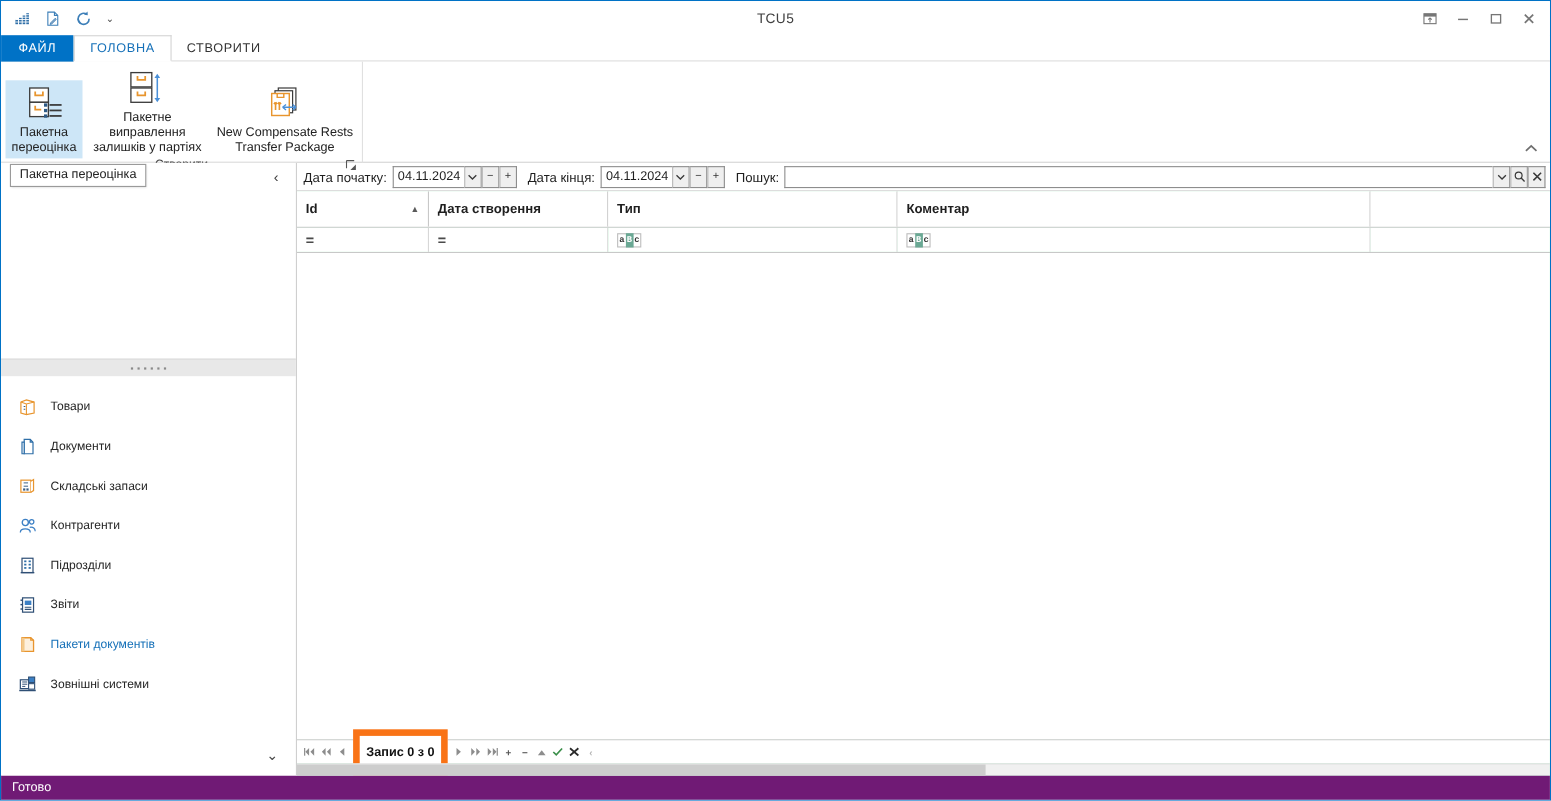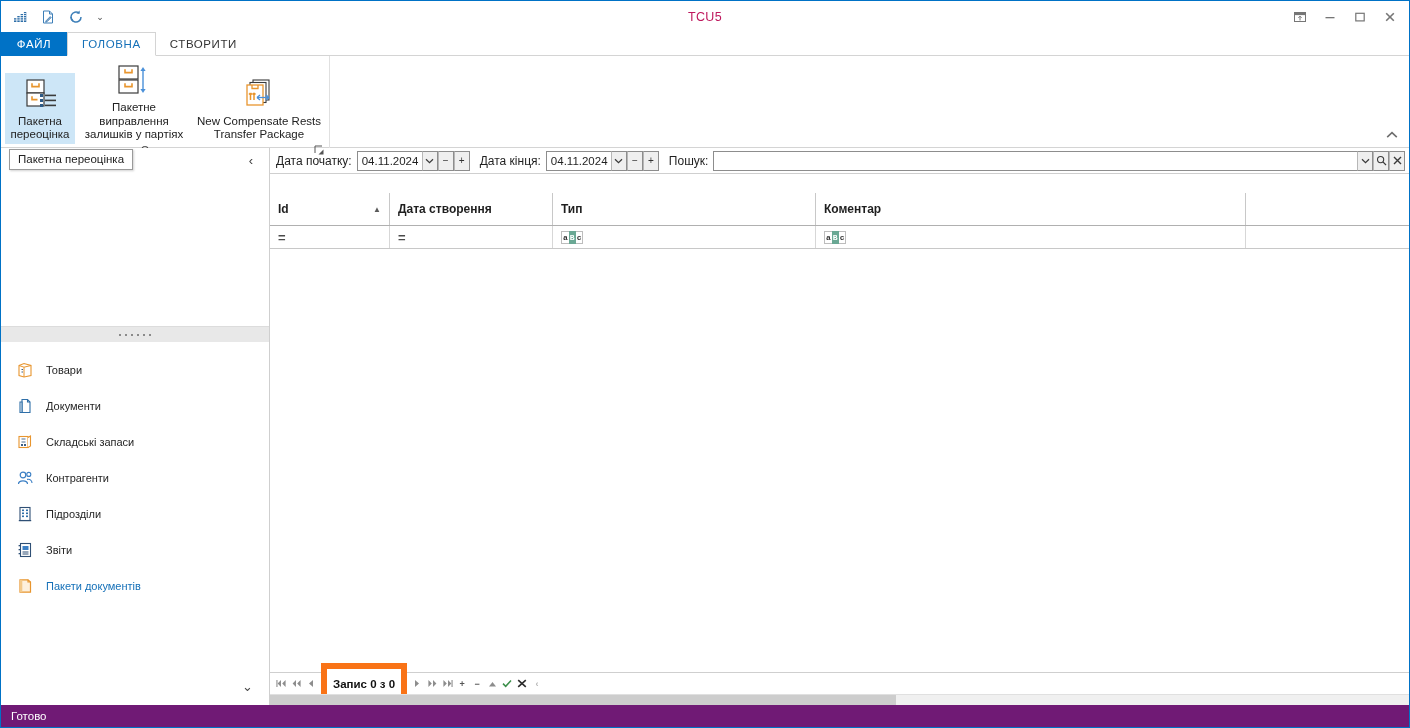--- a/index.html
+++ b/index.html
@@ -42,21 +42,21 @@
   .qat-arrow {
     width: 18px; height: 24px;
     display: flex; align-items: center; justify-content: center;
     font-size: 9px; color: #4a4a4a;
   }
   .title-text {
     position: absolute;
     left: 0; right: 0;
     text-align: center;
     font-size: 12.5px;
-    color: #be185d;
+    color: #404040;
     letter-spacing: .3px;
     pointer-events: none;
   }
   .win-controls {
     margin-left: auto;
     display: flex;
     align-items: center;
     height: 31px;
     padding-right: 4px;
   }
@@ -277,21 +277,20 @@
     cursor: default;
   }
 
   
   .content {
     flex: 1 1 auto;
     display: flex;
     flex-direction: column;
     min-width: 0;
     background: #ffffff;
-    gap: 19px;
   }
 
   
   .filterbar {
     height: 26px;
     flex: 0 0 auto;
     display: flex;
     align-items: center;
     padding: 0 4px 0 6px;
     gap: 0px;
@@ -752,20 +751,32 @@
           <span class="side-ico">
             <svg width="18" height="18" viewBox="0 0 18 18">
               <path d="M4 2.8 H12 L14.5 5 V15.2 H4 Z" fill="#fdf0dd" stroke="#e8952e" stroke-width="1.2"></path>
               <path d="M12 2.8 V5 H14.5" fill="none" stroke="#e8952e" stroke-width="1.2"></path>
               <rect x="4" y="2.8" width="2.3" height="12.4" fill="#f3c98a"></rect>
             </svg>
           </span>
           <span>Пакети документів</span>
         </div>
 
+        <div class="side-item">
+          <span class="side-ico">
+            <svg width="18" height="18" viewBox="0 0 18 18">
+              <rect x="2.5" y="5" width="8" height="8" fill="#fff" stroke="#2f4f75" stroke-width="1.1"></rect>
+              <path d="M4.2 7 H8.8 M4.2 9 H8.8 M4.2 11 H7" stroke="#2f4f75" stroke-width=".9"></path>
+              <rect x="10" y="2.5" width="5.5" height="5" fill="#3b7fc4" stroke="#2f4f75" stroke-width="1"></rect>
+              <rect x="10" y="8.5" width="5.5" height="5" fill="#fff" stroke="#2f4f75" stroke-width="1"></rect>
+              <rect x="1.5" y="14" width="15" height="1.4" fill="#2f4f75"></rect>
+            </svg>
+          </span>
+          <span>Зовнішні системи</span>
+        </div>
 
       </div>
 
       <div class="side-bottom">
         <span class="chev">⌄</span>
       </div>
     </div>
 
     <div class="content">
 

